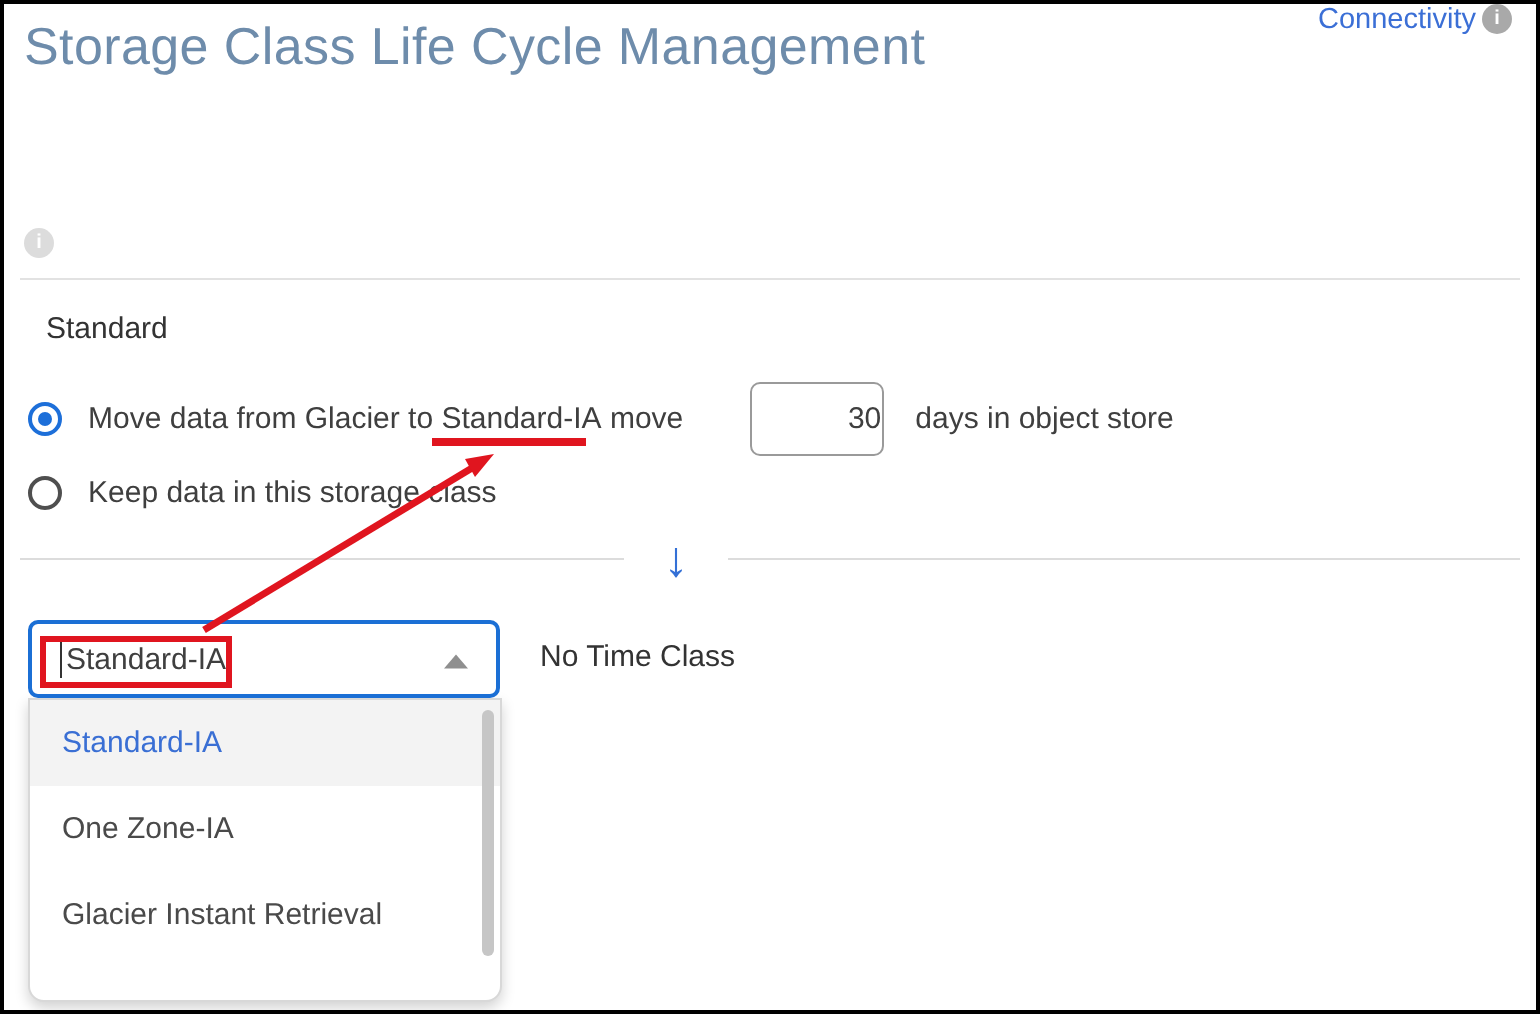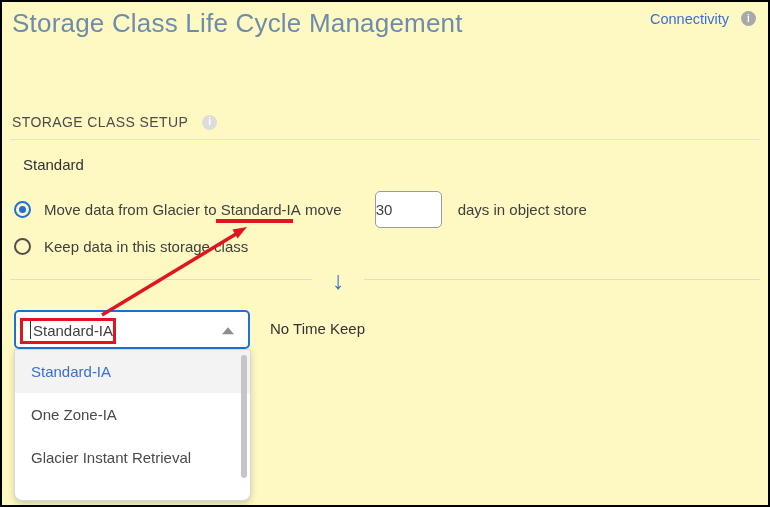--- a/index.html
+++ b/index.html
@@ -3,41 +3,41 @@
 <meta charset="utf-8">
 <style>
   * { margin: 0; padding: 0; box-sizing: border-box; }
   html, body { background: #e9e9e9; }
   body { font-family: "Liberation Sans", sans-serif; }
 
   .page {
     position: relative;
     width: 770px;
     height: 507px;
-    background: #fef9c3;
+    background: #ffffff;
     border: 2px solid #000;
     overflow: hidden;
     color: #3f3f3f;
   }
 
   
   .title {
     position: absolute;
     left: 10px; top: 6px;
     font-size: 26px;
     font-weight: 300;
     color: #6e8cab;
     letter-spacing: 0.2px;
   }
   .connectivity {
     position: absolute;
-    right: 12px; top: 9px;
+    right: 12px; top: 0;
     display: flex;
     align-items: flex-start;
-    gap: 12px;
+    gap: 3px;
     cursor: pointer;
   }
   .connectivity-label {
     font-size: 14.5px;
     color: #3b6fd6;
   }
   .info-badge {
     width: 15px; height: 15px;
     border-radius: 50%;
     background: #a9a9a9;
@@ -124,21 +124,21 @@
     background: #1d6fd9;
   }
   .radio.unchecked { border: 2px solid #4f4f4f; background: transparent; }
 
   .lbl-part { white-space: pre; }
   .days-input {
     width: 67px; height: 37px;
     margin: 0 16px 0 33px;
     border: 1px solid #9a9a9a;
     border-radius: 5px;
-    text-align: left;
+    text-align: right;
     font-size: 15px;
     font-family: "Liberation Sans", sans-serif;
     color: #3f3f3f;
     background: #fff;
     outline: none;
   }
 
   
   .flow-divider {
     position: absolute;
@@ -256,21 +256,20 @@
 <div class="page">
 
   <div class="title">Storage Class Life Cycle Management</div>
   <div class="connectivity">
     <span class="connectivity-label">Connectivity</span>
     <span class="info-badge">i</span>
   </div>
 
 
   <div class="setup-heading">
-    <span class="setup-heading-label">STORAGE CLASS SETUP</span>
     <span class="info-badge light">i</span>
   </div>
   <div class="divider"></div>
 
   <div class="tier-name">Standard</div>
 
   <div class="option-row move">
     <span class="radio checked"></span>
     <span class="lbl-part">Move data from Glacier to </span>
     <span class="lbl-part">Standard-IA</span>
@@ -289,21 +288,21 @@
     <span class="down-arrow-glyph">↓</span>
     <span class="flow-line right"></span>
   </div>
 
   <div class="tier-select">
     <span class="text-cursor"></span>
     <span class="select-value">Standard-IA</span>
     <span class="caret-up"></span>
     <span class="red-annotation-box"></span>
   </div>
-  <div class="no-time-limit">No Time Keep</div>
+  <div class="no-time-limit">No Time Class</div>
 
   <div class="dropdown-panel">
     <div class="dropdown-item selected">Standard-IA</div>
     <div class="dropdown-item">One Zone-IA</div>
     <div class="dropdown-item">Glacier Instant Retrieval</div>
     <div class="scrollbar-thumb"></div>
   </div>
 
   <svg class="annotation-overlay" viewBox="0 0 766 503" xmlns="http://www.w3.org/2000/svg">
 

